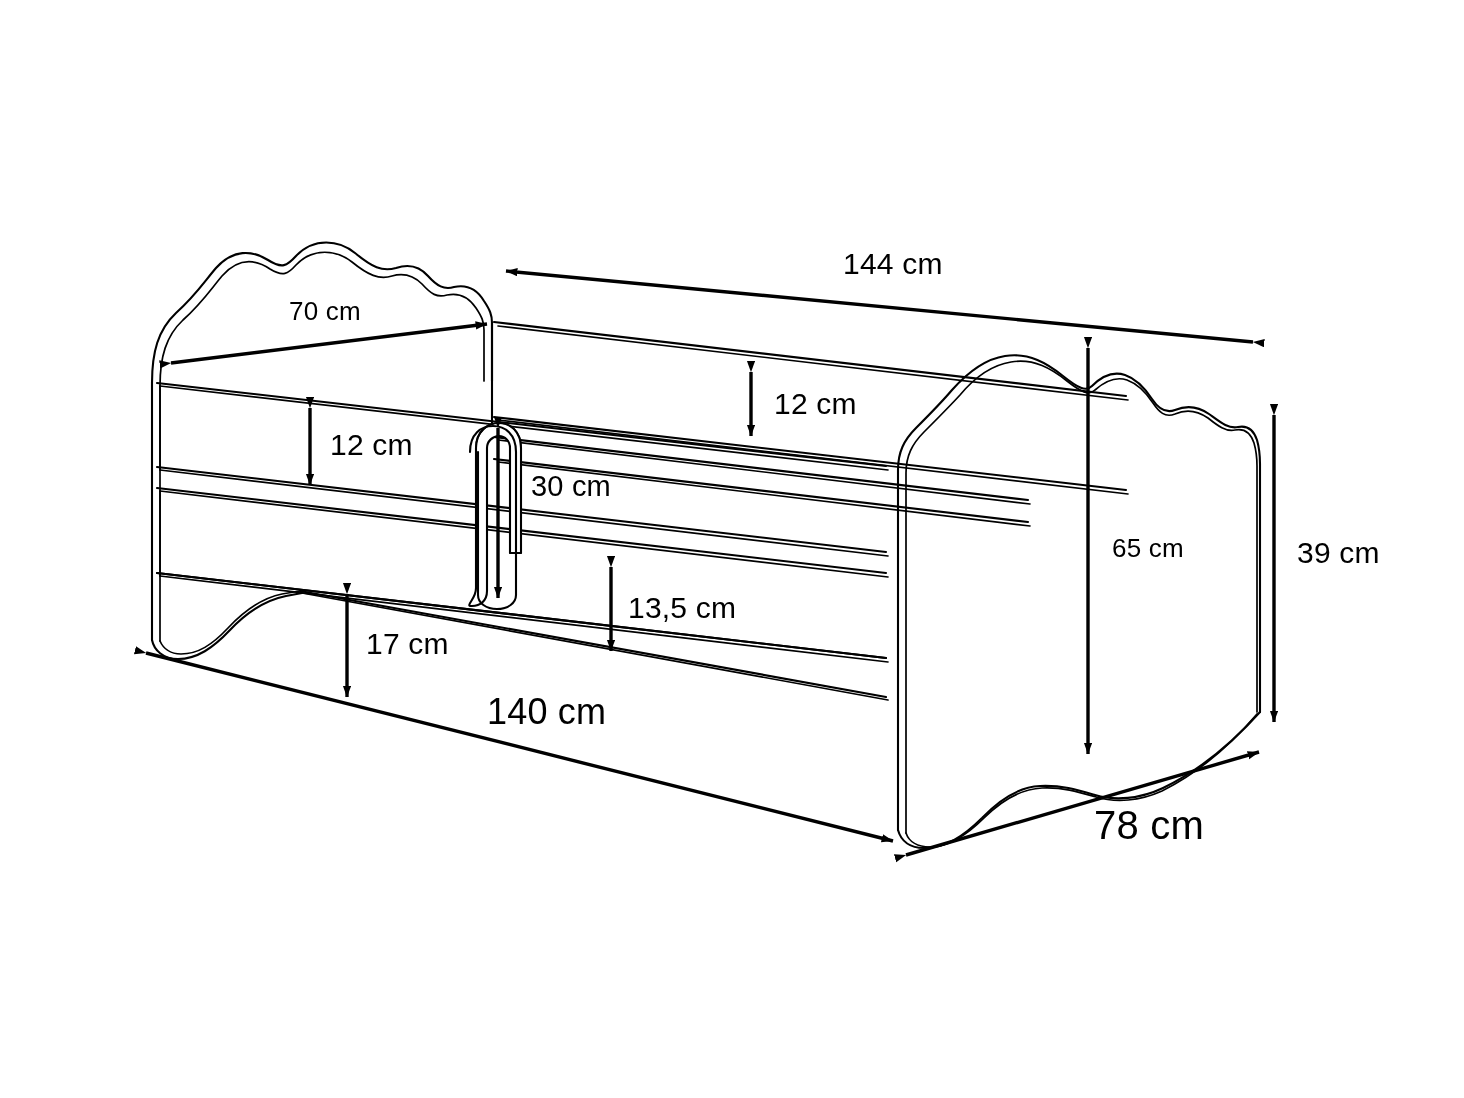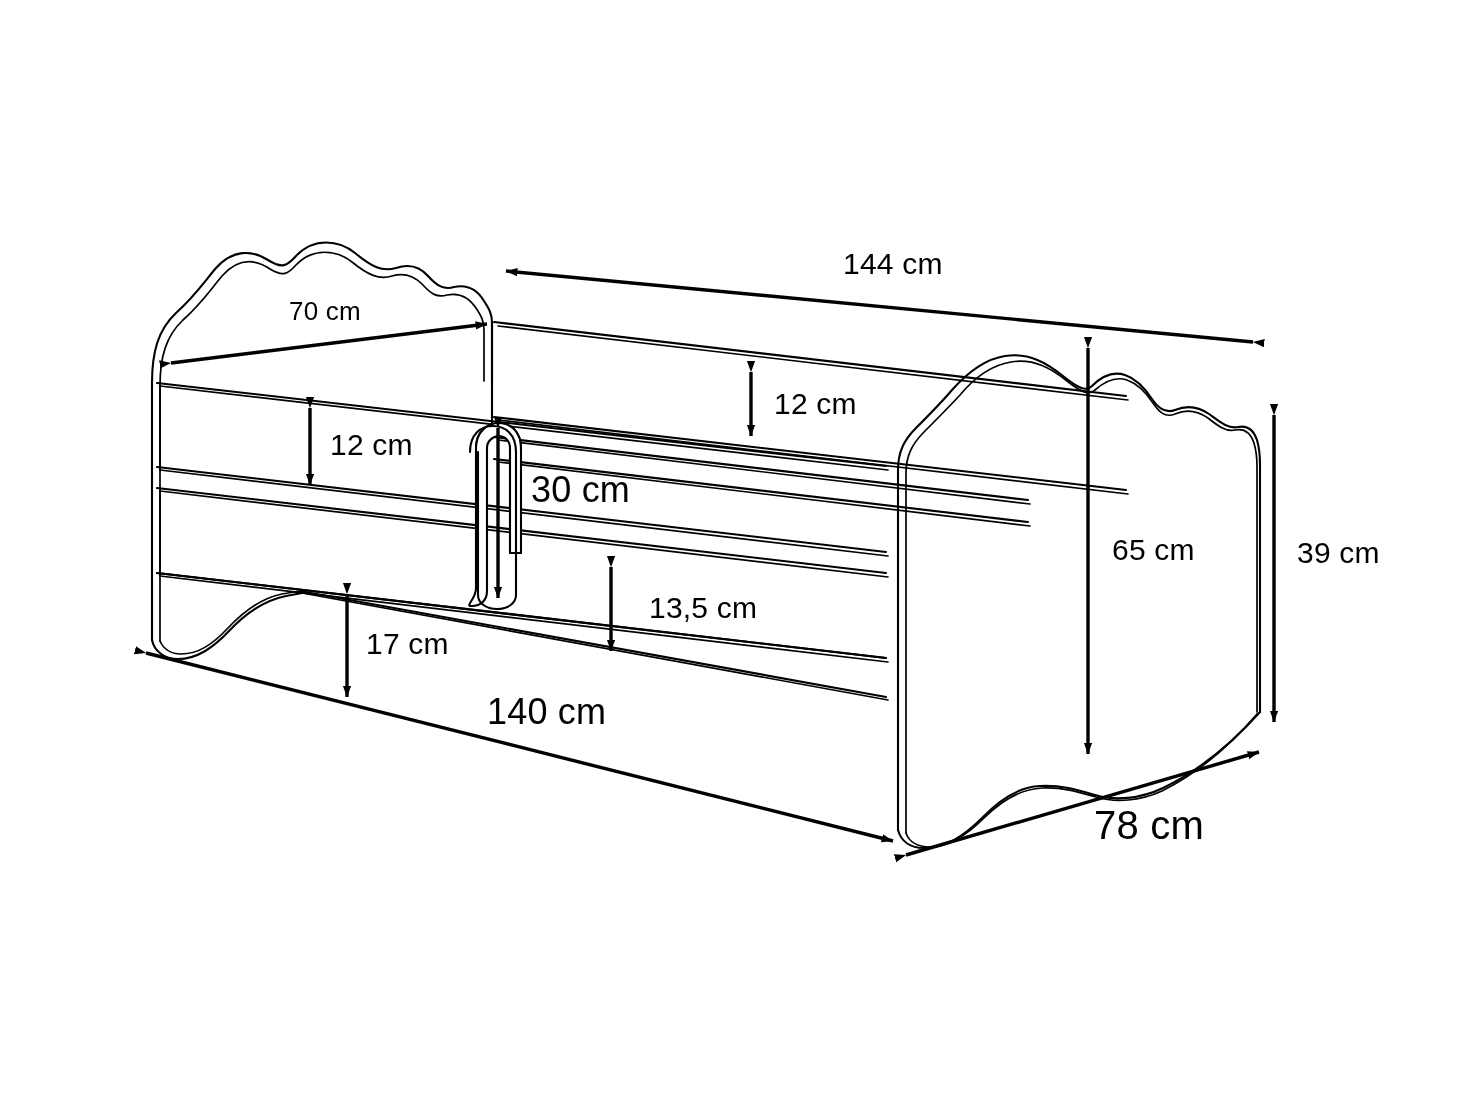--- a/index.html
+++ b/index.html
@@ -239,27 +239,27 @@
   </svg>
 
   <div class="dimlabel" style="left:843px;top:249px;font-size:30px;">144 cm</div>
 
   <div class="dimlabel" style="left:289px;top:298px;font-size:26px;">70 cm</div>
 
   <div class="dimlabel" style="left:330px;top:430px;font-size:30px;">12 cm</div>
 
   <div class="dimlabel" style="left:774px;top:389px;font-size:30px;">12 cm</div>
 
-  <div class="dimlabel" style="left:531px;top:472px;font-size:36px;">30 cm</div>
-
-  <div class="dimlabel" style="left:628px;top:593px;font-size:30px;margin-left:21px;">13,5 cm</div>
+  <div class="dimlabel" style="left:531px;top:472px;font-size:29px;">30 cm</div>
+
+  <div class="dimlabel" style="left:628px;top:593px;font-size:30px;">13,5 cm</div>
 
   <div class="dimlabel" style="left:366px;top:629px;font-size:30px;">17 cm</div>
 
   <div class="dimlabel" style="left:487px;top:694px;font-size:36px;">140 cm</div>
 
-  <div class="dimlabel" style="left:1112px;top:535px;font-size:30px;">65 cm</div>
+  <div class="dimlabel" style="left:1112px;top:535px;font-size:26px;">65 cm</div>
 
   <div class="dimlabel" style="left:1297px;top:538px;font-size:30px;">39 cm</div>
 
   <div class="dimlabel" style="left:1094px;top:805px;font-size:40px;">78 cm</div>
 
 </div>
 
 </body></html>

